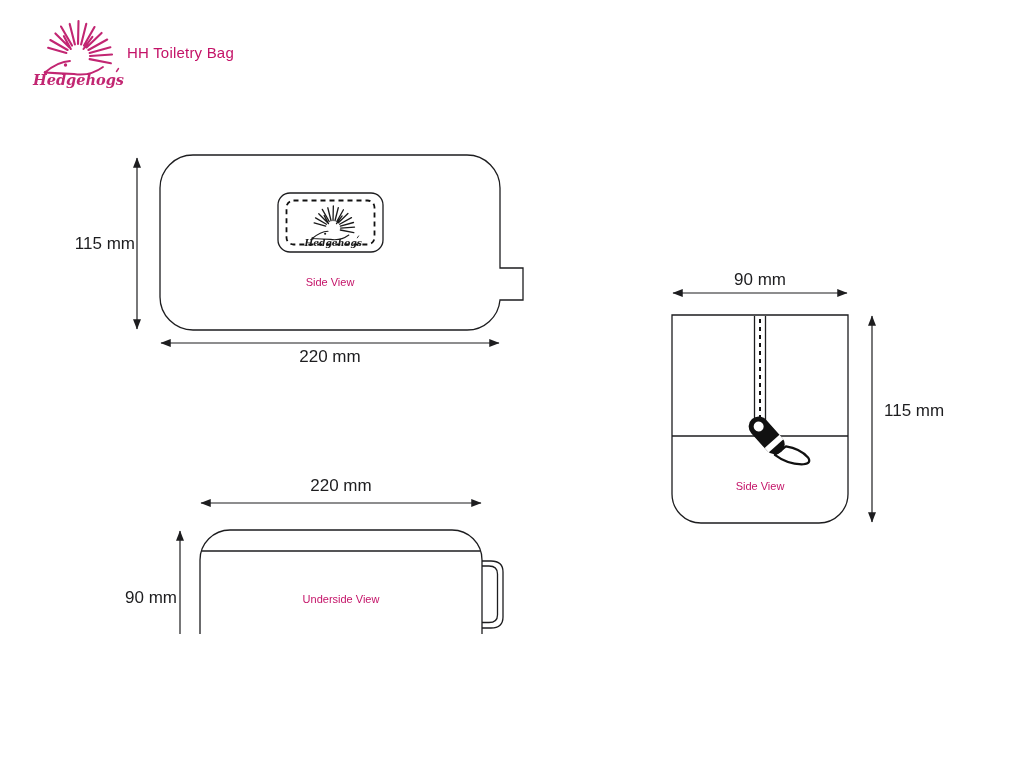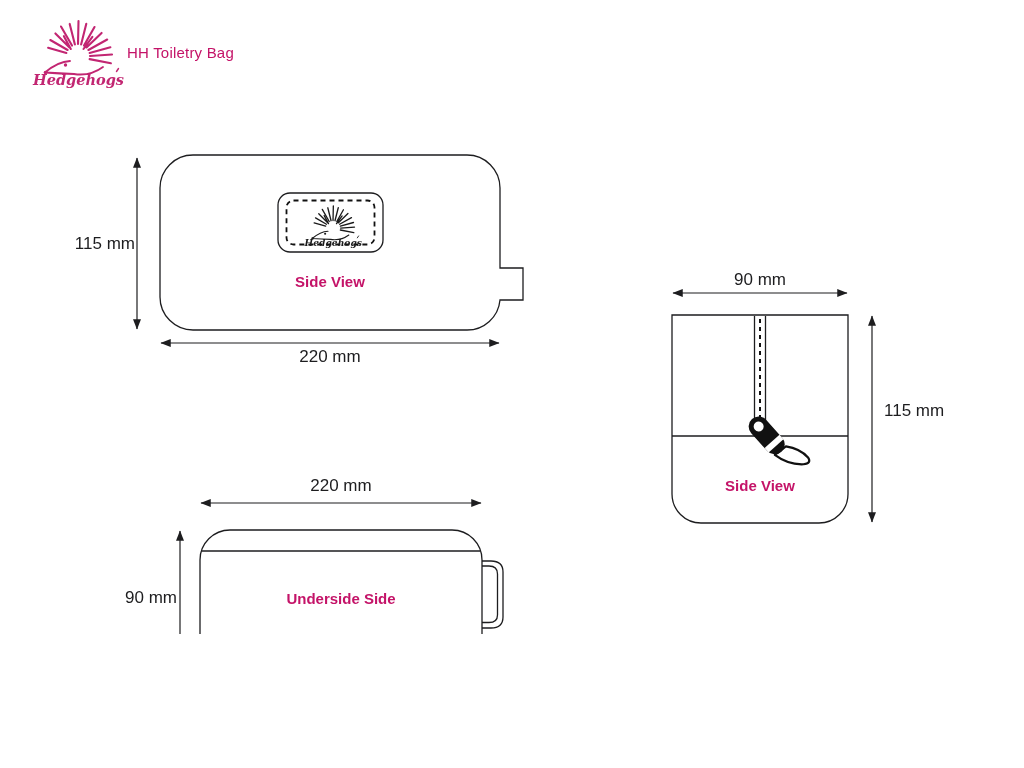--- a/index.html
+++ b/index.html
@@ -23,21 +23,21 @@
   .stitch{fill:none;stroke:#111;stroke-width:1.8;stroke-dasharray:5 4;}
   .zip-tape{fill:none;stroke:var(--line);stroke-width:1.3;}
   .zip-teeth{fill:none;stroke:#111;stroke-width:2;stroke-dasharray:4 4;}
   .label-dim{
     position:absolute;
     font-size:17px;color:var(--line);
     line-height:14px;white-space:nowrap;
   }
   .label-view{
     position:absolute;
-    font-size:15px;font-weight:700;color:var(--accent);
+    font-size:11px;font-weight:400;color:var(--accent);
     line-height:18px;white-space:nowrap;
   }
   .center{text-align:center;}
   .right{text-align:right;}
   .brand-title{
     position:absolute;left:127px;top:44px;
     font-size:15px;font-weight:500;color:var(--accent);
     letter-spacing:.2px;white-space:nowrap;
   }
 </style>
@@ -131,14 +131,14 @@
   <div class="label-view center" style="left:160px;top:273px;width:340px;">Side View</div>
   <div class="label-dim right" style="left:70px;top:237px;width:65px;">115 mm</div>
   <div class="label-dim center" style="left:160px;top:350px;width:340px;">220 mm</div>
 
   <div class="label-dim center" style="left:672px;top:273px;width:176px;">90 mm</div>
   <div class="label-dim" style="left:884px;top:404px;">115 mm</div>
   <div class="label-view center" style="left:672px;top:477px;width:176px;">Side View</div>
 
   <div class="label-dim center" style="left:200px;top:479px;width:282px;">220 mm</div>
   <div class="label-dim right" style="left:110px;top:591px;width:67px;">90 mm</div>
-  <div class="label-view center" style="left:200px;top:590px;width:282px;">Underside Side</div>
+  <div class="label-view center" style="left:200px;top:590px;width:282px;">Underside View</div>
 </div>
 
 </body></html>

